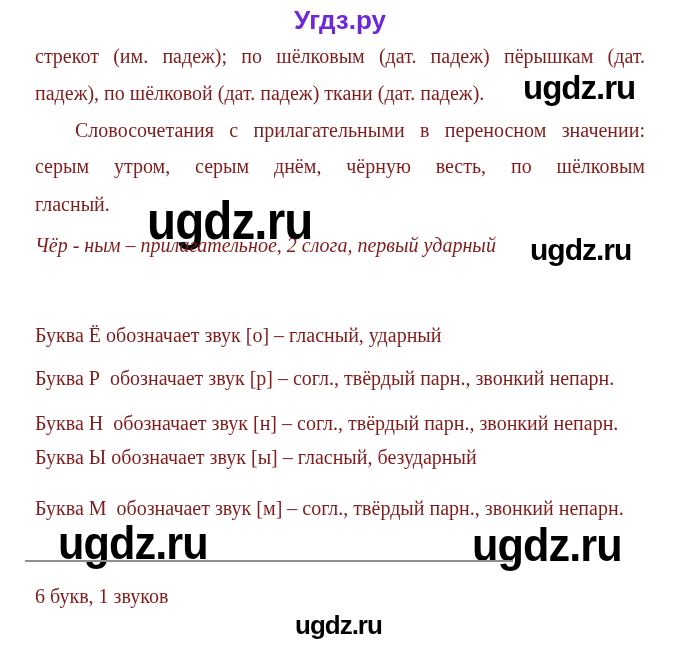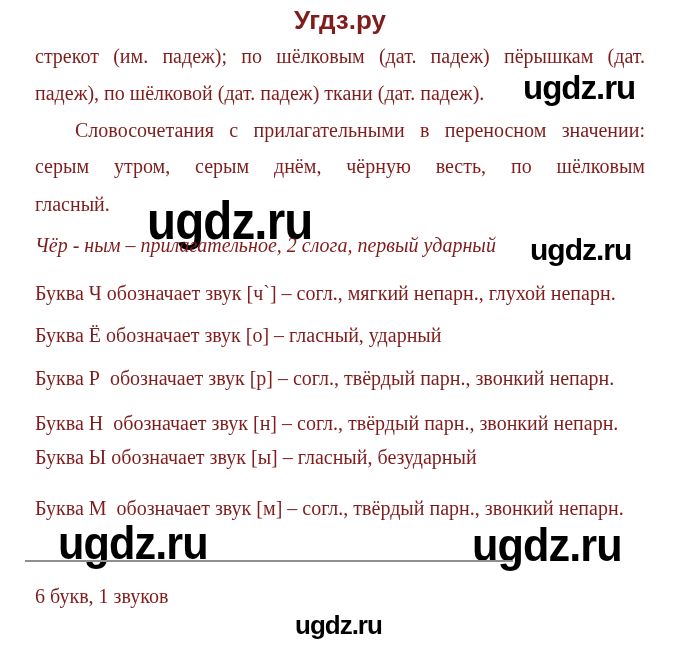--- a/index.html
+++ b/index.html
@@ -11,21 +11,21 @@
     position: relative;
     overflow: hidden;
   }
   .page { position: absolute; inset: 0; }
 
   .site-header {
     position: absolute; top: 5px; left: 0; width: 680px;
     text-align: center;
     font-family: "Liberation Sans", sans-serif;
     font-weight: 700; font-size: 26px; line-height: 30px;
-    color: #7f1d1d;
+    color: #6d28d9;
   }
 
   .line {
     position: absolute; left: 35px;
     font-size: 20px; line-height: 26px;
     white-space: pre;
     color: #7f1d1d;
   }
   .just {
     width: 610px;
@@ -87,21 +87,20 @@
 
   <div class="line just indent p2-l1">Словосочетания с прилагательными в переносном значении:</div>
   <div class="line just p2-l2">серым утром, серым днём, чёрную весть, по шёлковым</div>
   <div class="line p2-l3">гласный.</div>
 
   <div class="wm wm-mid">ugdz.ru</div>
 
   <div class="line cher">Чёр - ным – прилагательное, 2 слога, первый ударный</div>
   <div class="wm wm-cher-right">ugdz.ru</div>
 
-  <div class="line b1">Буква Ч обозначает звук [ч`] – согл., мягкий непарн., глухой непарн.</div>
   <div class="line b3">Буква Р  обозначает звук [р] – согл., твёрдый парн., звонкий непарн.</div>
   <div class="line b2">Буква Ё обозначает звук [о] – гласный, ударный</div>
   <div class="line b4">Буква Н  обозначает звук [н] – согл., твёрдый парн., звонкий непарн.</div>
   <div class="line b5">Буква Ы обозначает звук [ы] – гласный, безударный</div>
   <div class="line b6">Буква М  обозначает звук [м] – согл., твёрдый парн., звонкий непарн.</div>
 
   <div class="wm wm-bottom-left">ugdz.ru</div>
   <div class="wm wm-bottom-right">ugdz.ru</div>
 
   <div class="divider"></div>

